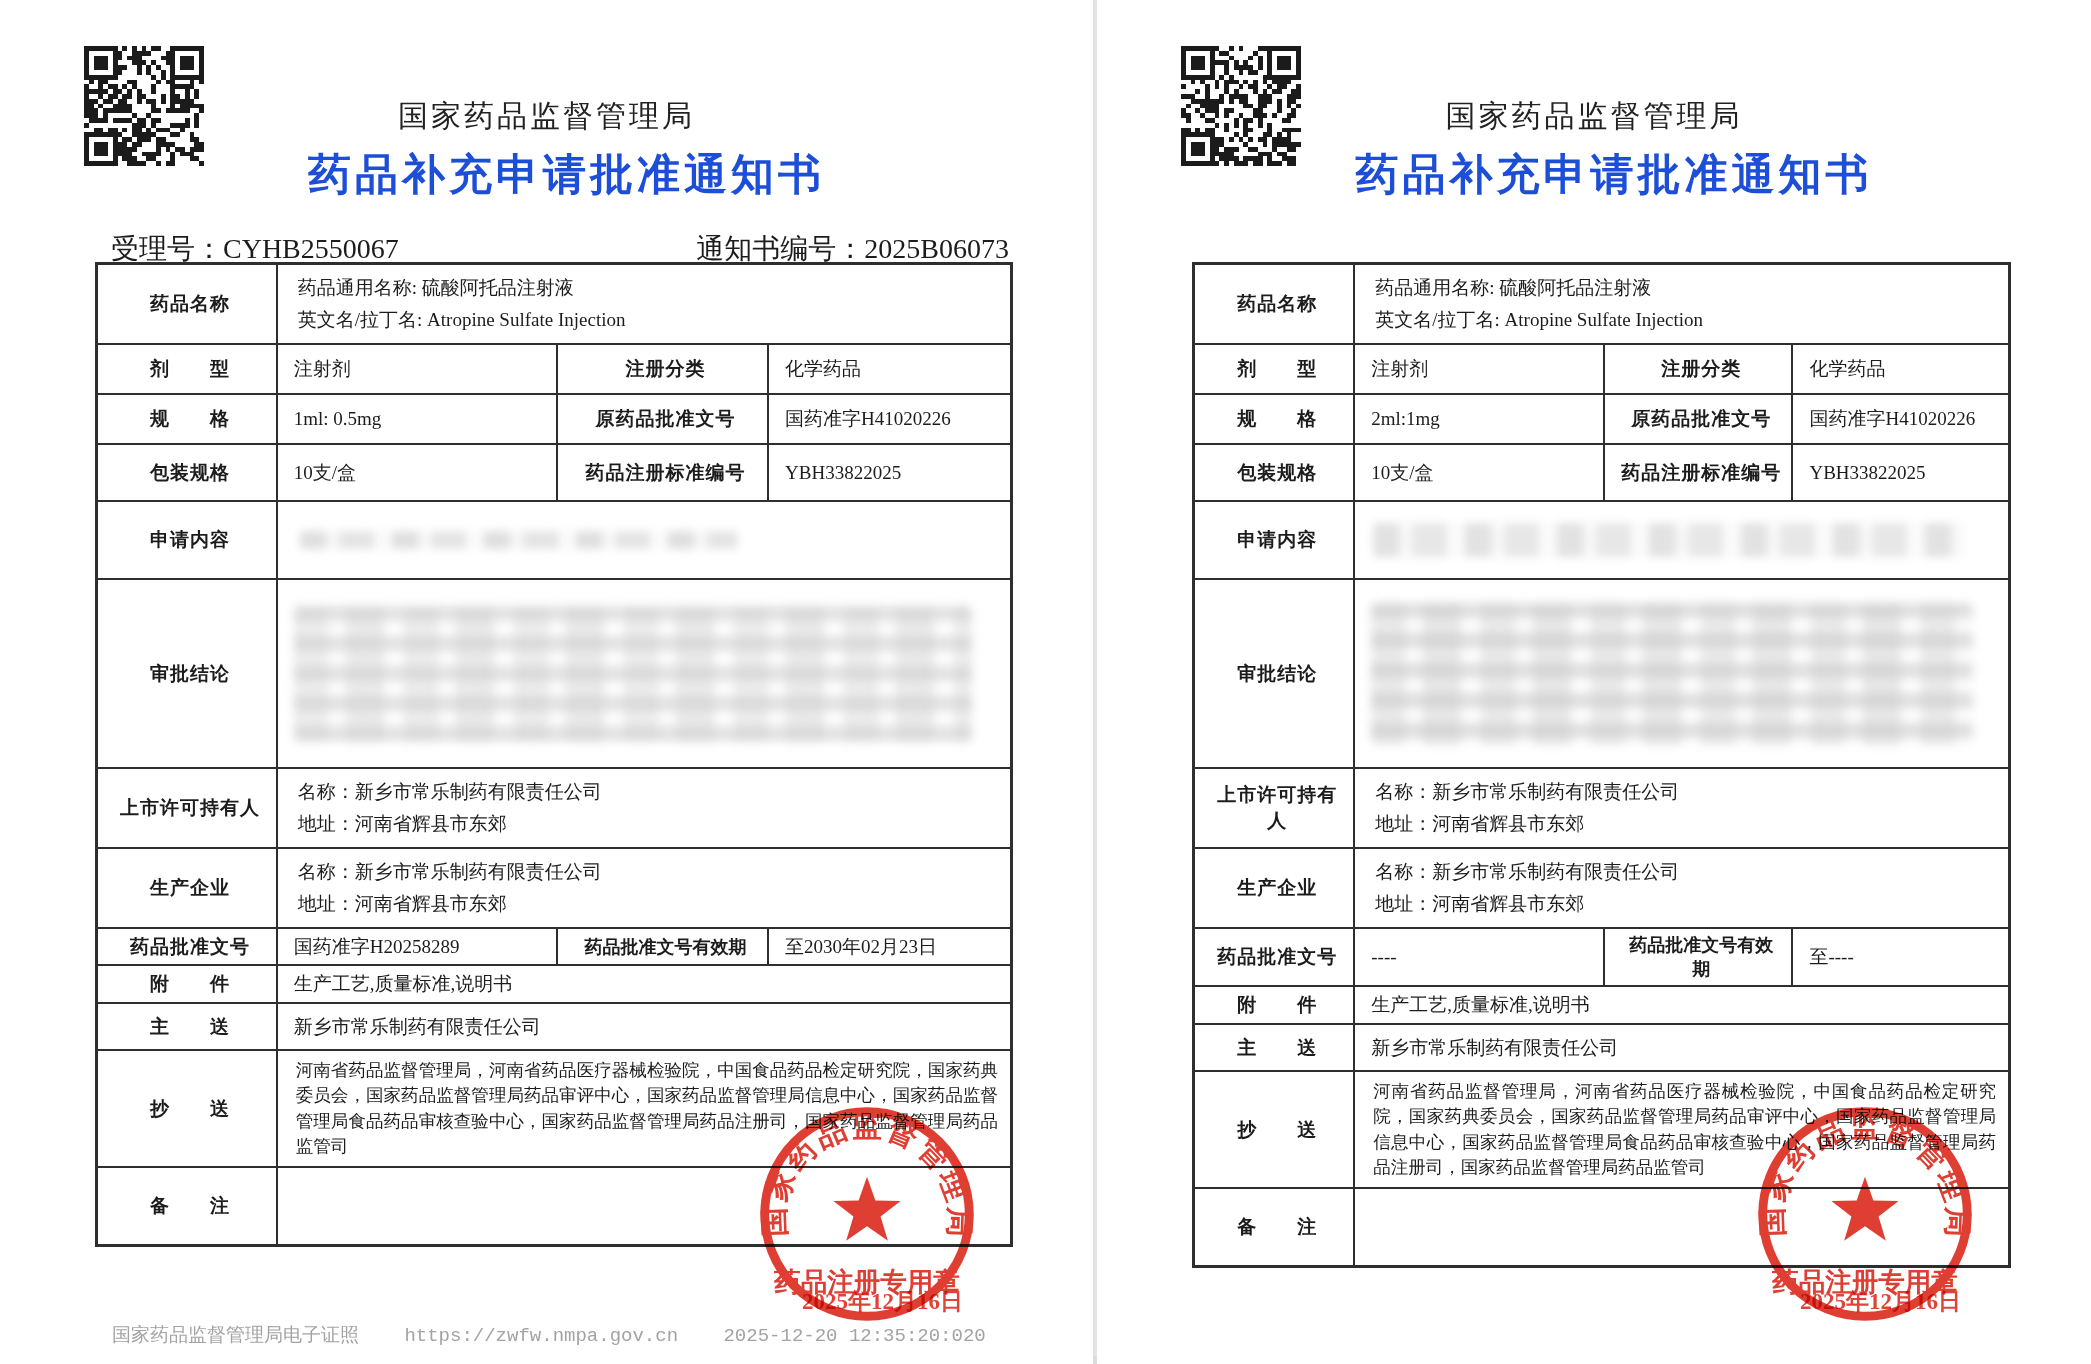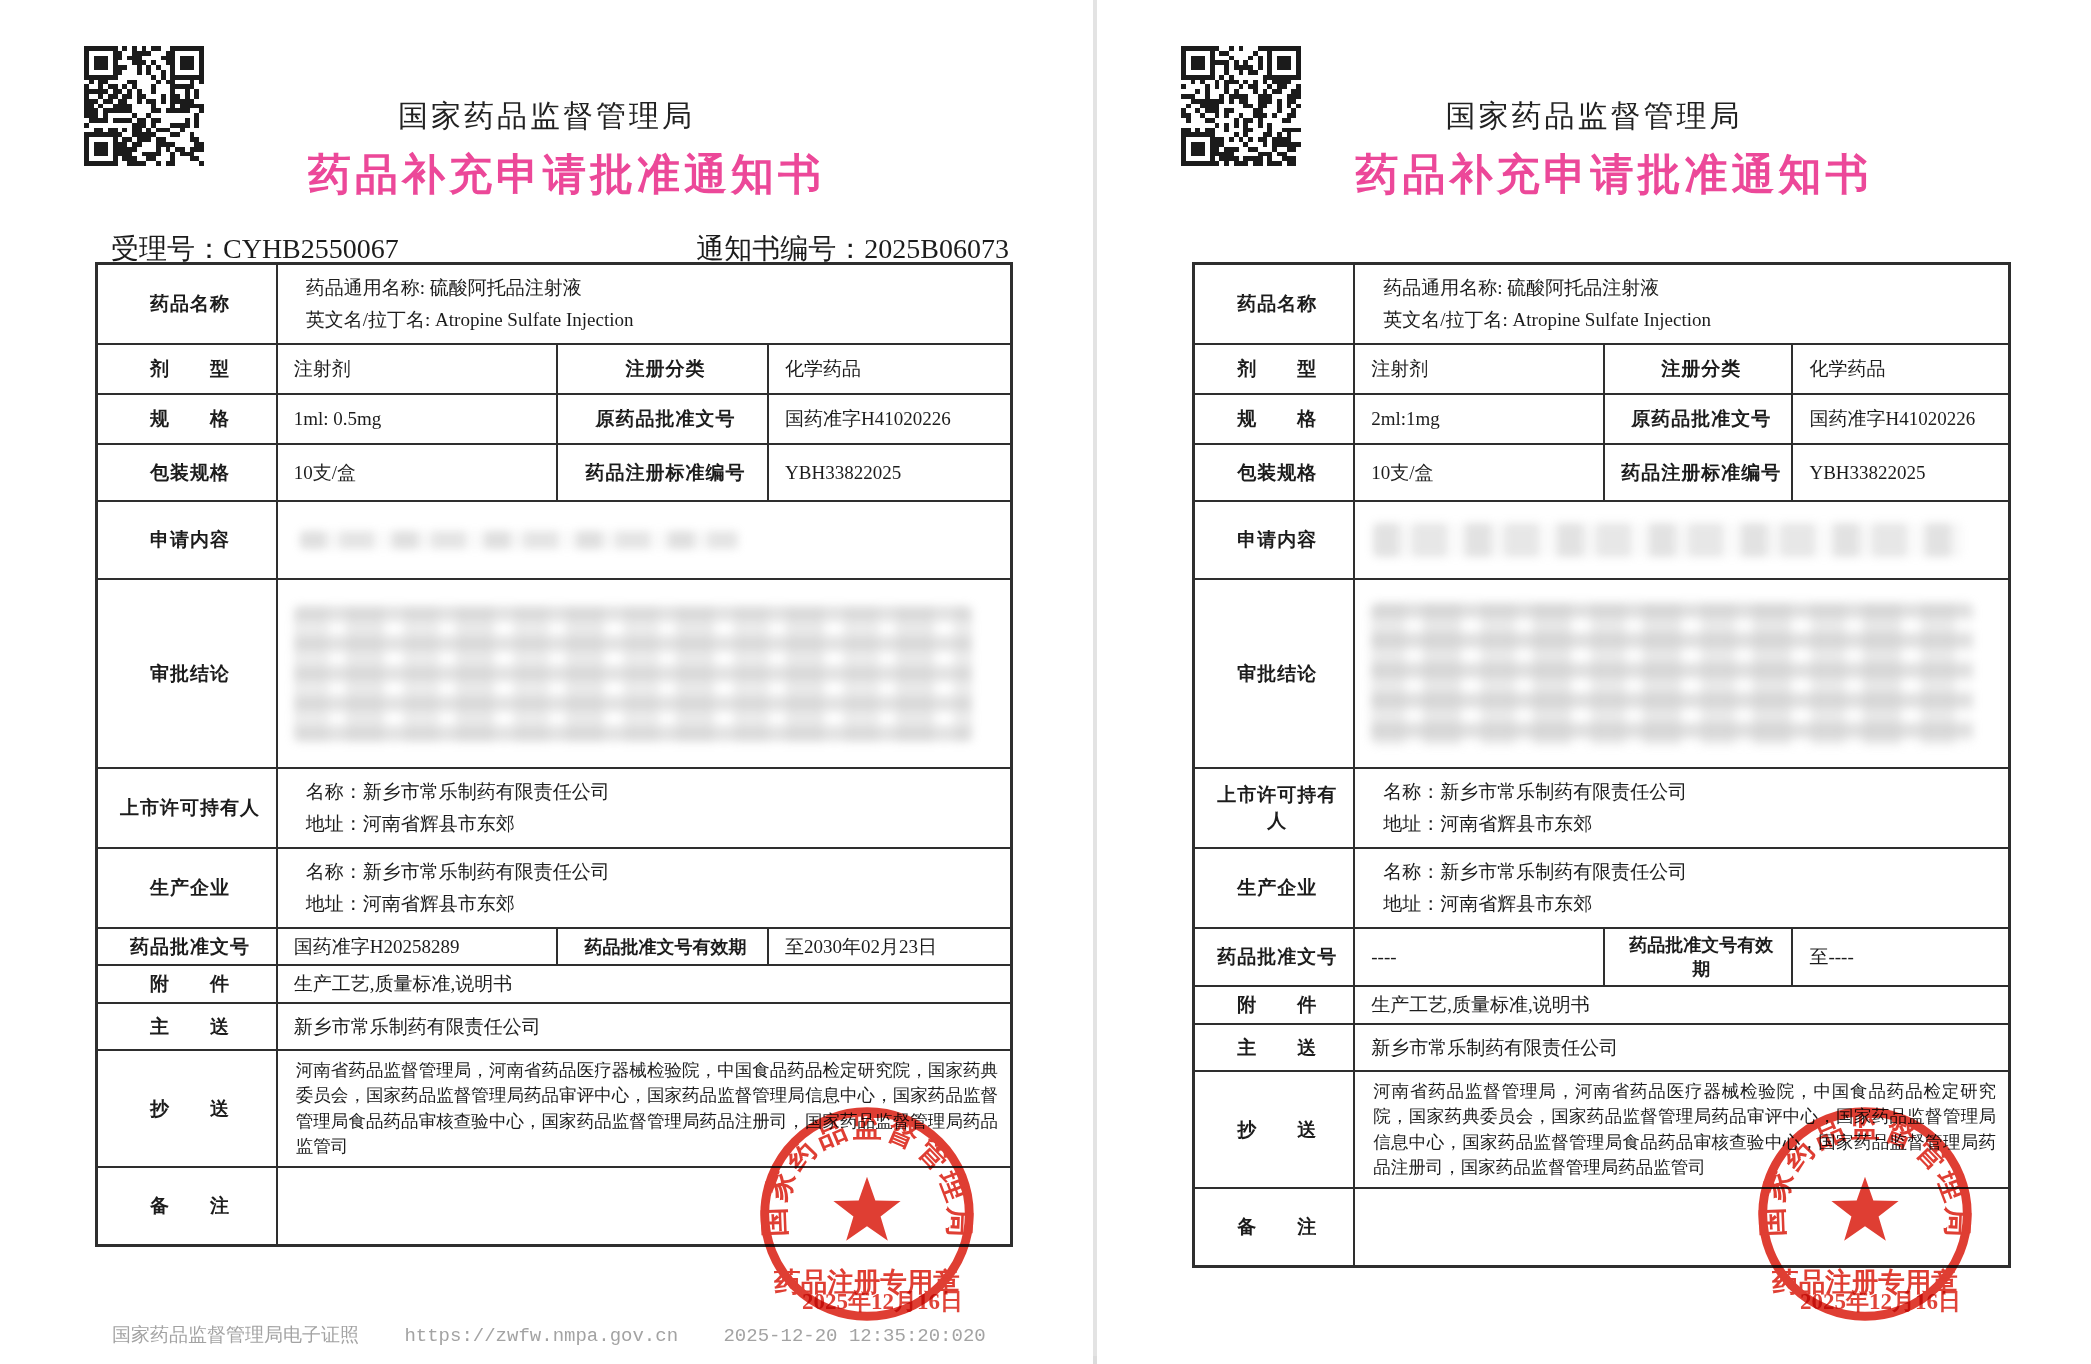--- a/index.html
+++ b/index.html
@@ -12,34 +12,34 @@
   .page{position:absolute;top:0;height:1364px;background:#fff;}
   .page.p0{left:0;width:1093px;}
   .page.p1{left:1097px;width:994px;}
 
   .qr{position:absolute;left:84px;top:45px;width:120px;height:122px;}
   .qr svg{width:100%;height:100%;}
 
   .agency{position:absolute;left:0;right:0;top:96px;text-align:center;
           font-size:30px;letter-spacing:3px;color:#222;}
   .doc-title{position:absolute;left:40px;right:0;top:146px;text-align:center;
-             font-size:43px;font-weight:600;letter-spacing:4px;color:#ec4899;}
+             font-size:43px;font-weight:600;letter-spacing:4px;color:#1d4ed8;}
 
   .refline{position:absolute;left:95px;right:80px;top:230px;height:28px;font-size:28px;}
   .ref-left{position:absolute;left:16px;top:0;}
   .ref-right{position:absolute;right:4px;top:0;text-align:right;}
 
   table.main{position:absolute;left:95px;right:80px;top:262px;border-collapse:collapse;
              table-layout:fixed;}
   table.main td{border:2px solid #2e2e2e;font-size:19px;vertical-align:middle;
                 padding:4px 10px 4px 16px;overflow:hidden;}
   table.main{border:3px solid #2e2e2e;padding-left:8px;}
   td.lbl{font-weight:bold;text-align:center;font-size:20px;padding:4px 6px;letter-spacing:1px;}
   td.val{}
-  .two-line div{margin:6px 12px;}
+  .two-line div{margin:6px 4px;}
   td.top-al{vertical-align:top;padding-top:12px;}
   .copytext{font-size:17.5px;line-height:1.45;text-align:justify;padding:2px 2px;}
 
   
   .smudge-line{height:18px;background:
       repeating-linear-gradient(90deg,rgba(150,150,150,.55) 0 26px,rgba(190,190,190,.25) 26px 40px,rgba(160,160,160,.5) 40px 74px,rgba(210,210,210,.2) 74px 92px);
       filter:blur(4px);opacity:.55;border-radius:4px;}
   .p0 .smudge-line{width:62%;margin-left:6px;}
   .p1 .smudge-line{width:94%;height:34px;margin-left:2px;opacity:.5;}
   .smudge-block{width:96%;height:136px;filter:blur(5px);opacity:.5;border-radius:6px;background:

